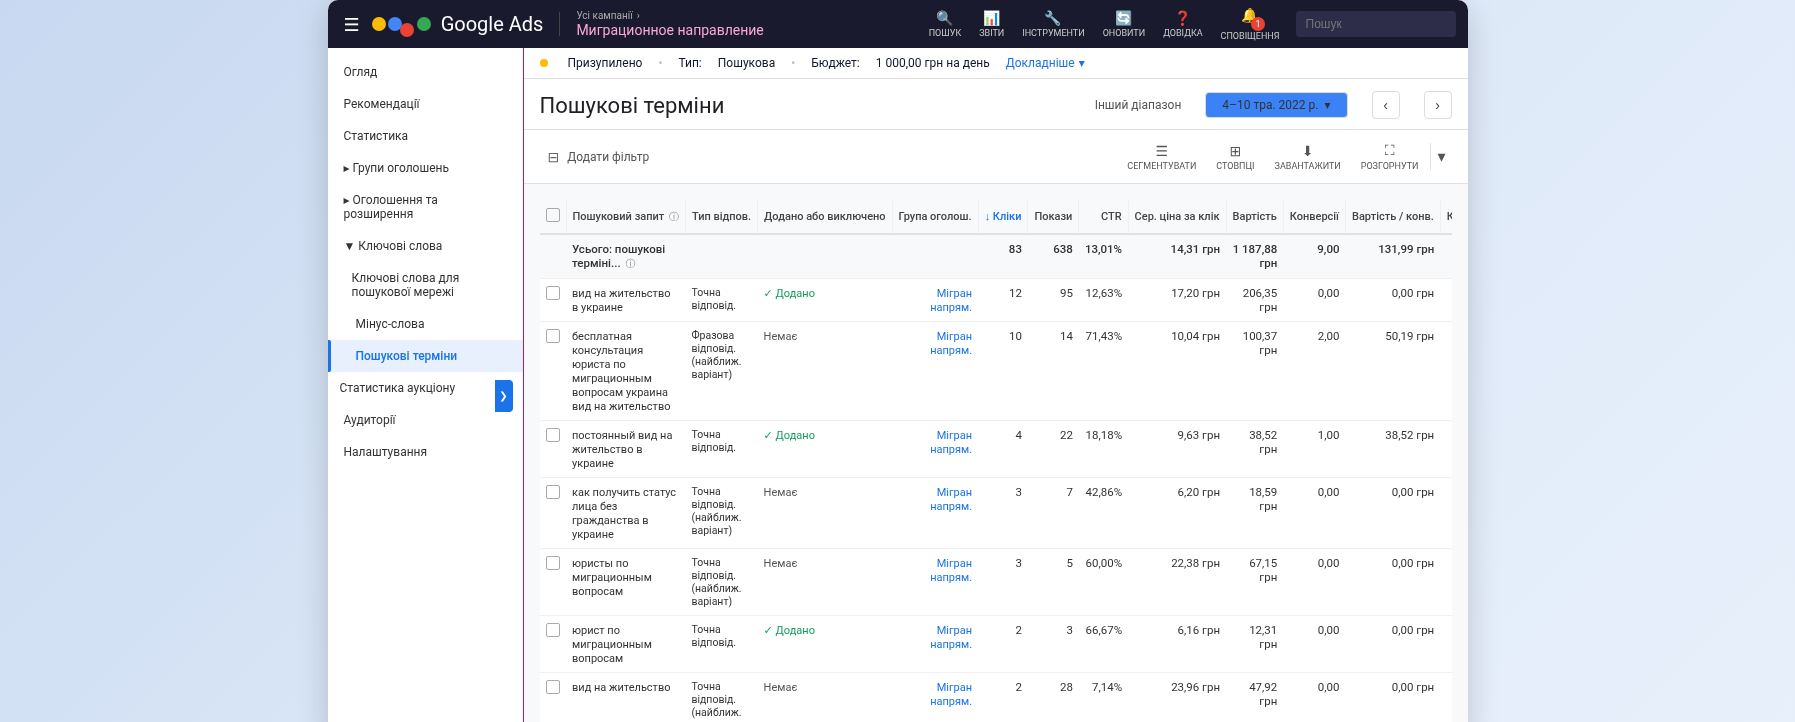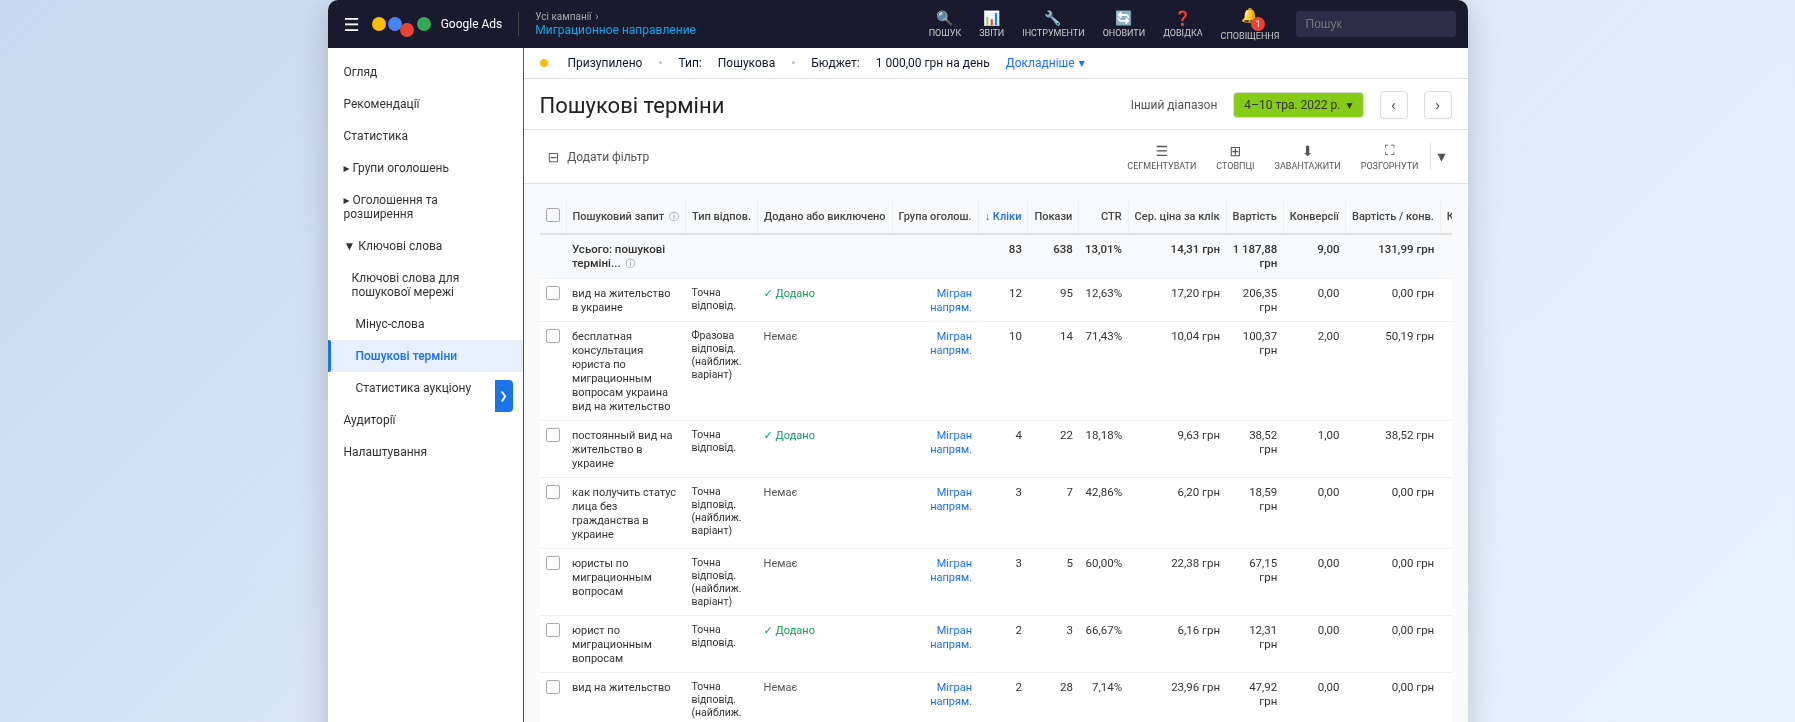--- a/index.html
+++ b/index.html
@@ -53,21 +53,21 @@
       height: 14px;
       border-radius: 50%;
       display: inline-block;
     }
     .logo-circle.yellow { background: #FBBC04; }
     .logo-circle.blue { background: #4285F4; }
     .logo-circle.red { background: #EA4335; }
     .logo-circle.green { background: #34A853; }
     .topbar-brand {
       color: #fff;
-      font-size: 12px;
+      font-size: 20px;
       font-weight: 400;
       margin-left: 4px;
     }
     .topbar-divider {
       width: 1px;
       height: 24px;
       background: #444;
       margin: 0 8px;
     }
     .topbar-breadcrumb {
@@ -77,22 +77,22 @@
     }
     .breadcrumb-top {
       font-size: 10px;
       color: #aaa;
       display: flex;
       align-items: center;
       gap: 4px;
     }
     .breadcrumb-top .sep { color: #aaa; }
     .breadcrumb-bottom {
-      font-size: 12px;
-      color: #0ea5e9;
+      font-size: 14px;
+      color: #f9a8d4;
     }
     .topbar-spacer { flex: 1; }
     .topbar-actions {
       display: flex;
       align-items: center;
       gap: 2px;
     }
     .topbar-action {
       display: flex;
       flex-direction: column;
@@ -239,32 +239,32 @@
     }
     .page-title {
       font-size: 22px;
       font-weight: 400;
       color: #202124;
       padding-bottom: 10px;
     }
     .page-header-right {
       display: flex;
       align-items: center;
-      gap: 16px;
+      gap: 24px;
       padding-bottom: 10px;
     }
     .date-range-label {
       font-size: 12px;
       color: #555;
     }
     .date-range-picker {
-      background: #84cc16;
+      background: #3b82f6;
       border: 1px solid #dadce0;
       border-radius: 4px;
-      padding: 5px 10px;
+      padding: 5px 16px;
       font-size: 12px;
       color: #333;
       cursor: pointer;
       display: flex;
       align-items: center;
       gap: 6px;
     }
     .date-nav-btn {
       background: none;
       border: 1px solid #dadce0;
@@ -459,21 +459,21 @@
       </div>
       <div class="sidebar-item" style="padding-left:24px;">
         <span>Ключові слова для пошукової мережі</span>
       </div>
       <div class="sidebar-item" style="padding-left:28px;">
         <span>Мінус-слова</span>
       </div>
       <div class="sidebar-item active" style="padding-left:28px;">
         <span>Пошукові терміни</span>
       </div>
-      <div class="sidebar-item" style="padding-left:28px;">
+      <div class="sidebar-item" style="padding-left:12px;">
         <span>Статистика аукціону</span>
       </div>
       <div class="sidebar-item">
         <span>Аудиторії</span>
       </div>
       <div class="sidebar-item">
         <span>Налаштування</span>
       </div>
       <div class="sidebar-collapse-btn">❯</div>
     </div>

